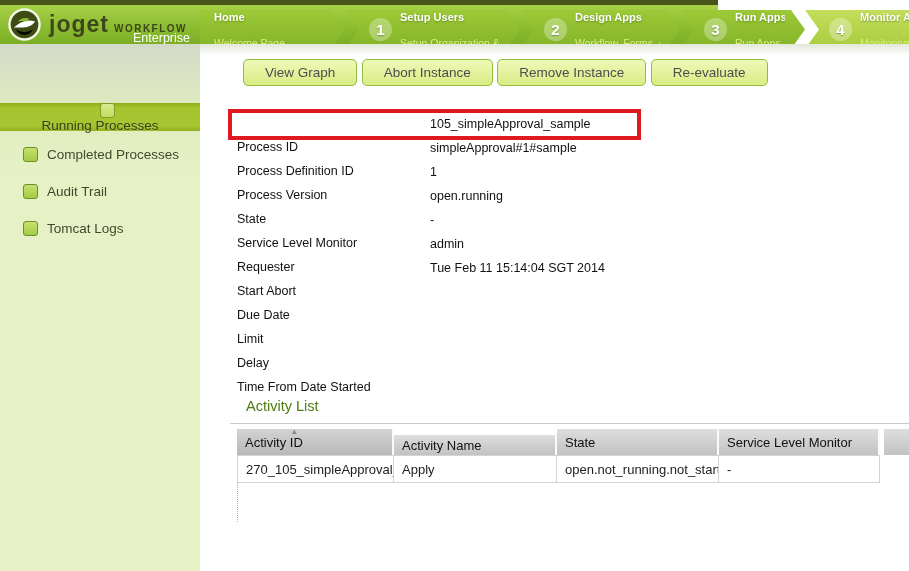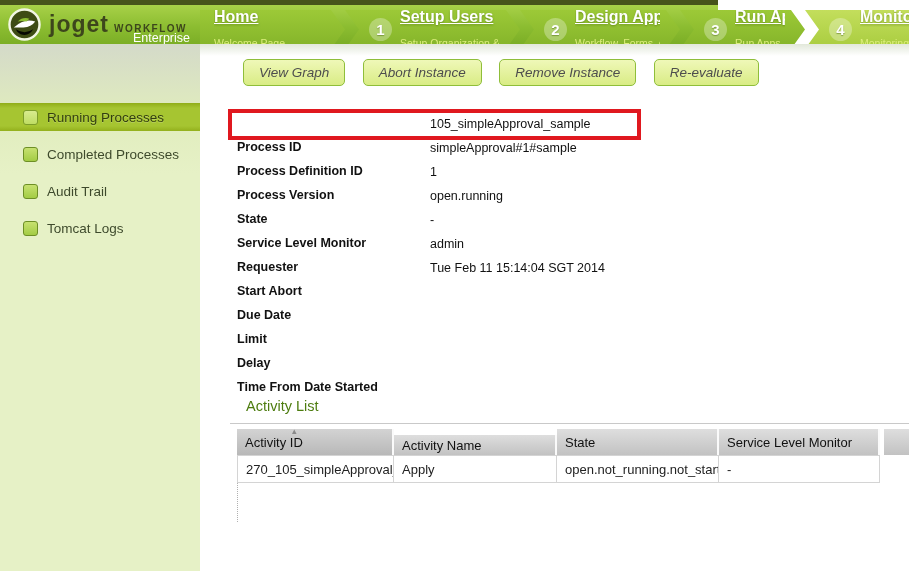--- a/index.html
+++ b/index.html
@@ -22,45 +22,45 @@
     padding:0 20px 0 14px; background:linear-gradient(180deg,#9cc937 0%,#83b329 100%); cursor:pointer; }
   .tab.arrow { clip-path:polygon(0 0, calc(100% - 14px) 0, 100% 50%, calc(100% - 14px) 100%, 0 100%); }
   .tab.notch { clip-path:polygon(0 0, calc(100% - 14px) 0, 100% 50%, calc(100% - 14px) 100%, 0 100%, 14px 50%); padding-left:24px; }
   .tab.active { background:linear-gradient(180deg,#c3de5c 0%,#a8cc3e 100%); }
   .t-home { width:145px; } .t-setup { width:175px; } .t-design { width:160px; }
   .t-run { width:125px; } .t-monitor { width:160px; clip-path:polygon(0 0,100% 0,100% 100%,0 100%,14px 50%) !important; }
   .tab-num { flex:none; width:23px; height:23px; border-radius:50%; background:rgba(255,255,255,0.3);
     color:#fff; font-size:15px; font-weight:bold; display:flex; align-items:center; justify-content:center;
     margin-right:8px; text-shadow:0 1px 1px rgba(70,100,10,.5); }
   .tab-text { display:flex; flex-direction:column; white-space:nowrap; overflow:hidden; }
-  .tab-title { font-size:16px; font-weight:bold; color:#fff; line-height:16px; text-shadow:0 1px 2px rgba(70,100,10,.55);text-decoration:underline; }
+  .tab-title { font-size:11px; font-weight:bold; color:#fff; line-height:16px; text-shadow:0 1px 2px rgba(70,100,10,.55); }
   .tab-sub { font-size:10.5px; color:#dcee7c; line-height:13px;margin-top:12px; }
 
   
   .sidebar { position:absolute; left:0; top:44px; width:200px; height:527px;
     background:linear-gradient(180deg,#d4dac9 0px,#e0ecbd 70px,#e6f1c6 130px,#e6f1c6 100%);
     padding-top:59px; }
   .side-item { position:relative; height:28px; display:flex; align-items:center;
     margin-bottom:9px; color:#3e4a2c; font-size:13.5px; cursor:pointer; }
   .side-item.selected { background:linear-gradient(180deg,#90ad17 0%,#a6c531 18%,#a6c531 82%,#93b01c 100%);
-    color:#333f10; text-shadow:0 1px 0 rgba(255,255,255,.2); }
+    color:#333f10; text-shadow:0 1px 0 rgba(255,255,255,.2);flex-direction:column; }
   .side-icon { flex:none; width:15px; height:15px; border-radius:3px; margin:0 9px 0 23px;
     background:linear-gradient(180deg,#c7e170,#a3cc44); border:1px solid #6d8f25; }
   .selected .side-icon { background:linear-gradient(180deg,#d8eb8e,#bfdd63); border-color:#7d9d2a; }
 
   
   .content { position:absolute; left:200px; top:44px; width:709px; height:527px; background:#fff; }
   .content-fade { height:12px; background:linear-gradient(180deg,#e2e8da,#ffffff); }
   .toolbar { padding:3px 0 0 43px; }
-  .btn { display:inline-block; margin-right:13px; padding:5px 15px; font-size:13.5px; color:#4d4d4d;
-    background:linear-gradient(180deg,#eff8b8,#d9ec85); border:1px solid #8fbe3a; border-radius:5px; cursor:pointer;font-style:italic; }
+  .btn { display:inline-block; padding:5px 21px; font-size:13.5px; color:#4d4d4d;
+    background:linear-gradient(180deg,#eff8b8,#d9ec85); border:1px solid #8fbe3a; border-radius:5px; cursor:pointer; }
 
   .details { position:relative; margin:26px 0 0 37px; width:640px; }
   .d-row { display:flex; height:24px; align-items:center; font-size:12.5px; color:#111; }
-  .d-label { width:193px; font-weight:bold; flex:none;margin-top:46px; }
+  .d-label { width:193px; font-weight:normal; flex:none;margin-top:46px; }
   .d-value { white-space:nowrap; }
   .link { color:#1e7a1e; text-decoration:underline; cursor:pointer; }
   .red-box { position:absolute; left:-9px; top:-3px; width:405px; height:23px;
     border:4px solid #e0181f; pointer-events:none; box-sizing:content-box; }
 
   .activity { margin:22px 0 0 30px; }
   .activity-title { margin-left:16px; font-family:Liberation Sans, sans-serif; font-size:14.5px; color:#4d7c0f; }
   .activity-hr { margin-top:9px; border-top:1px solid #c9c9c9; width:679px; height:0; }
   .atable { margin-left:7px; margin-top:5px; width:672px; }
   .ahead { display:flex; height:26px; }

